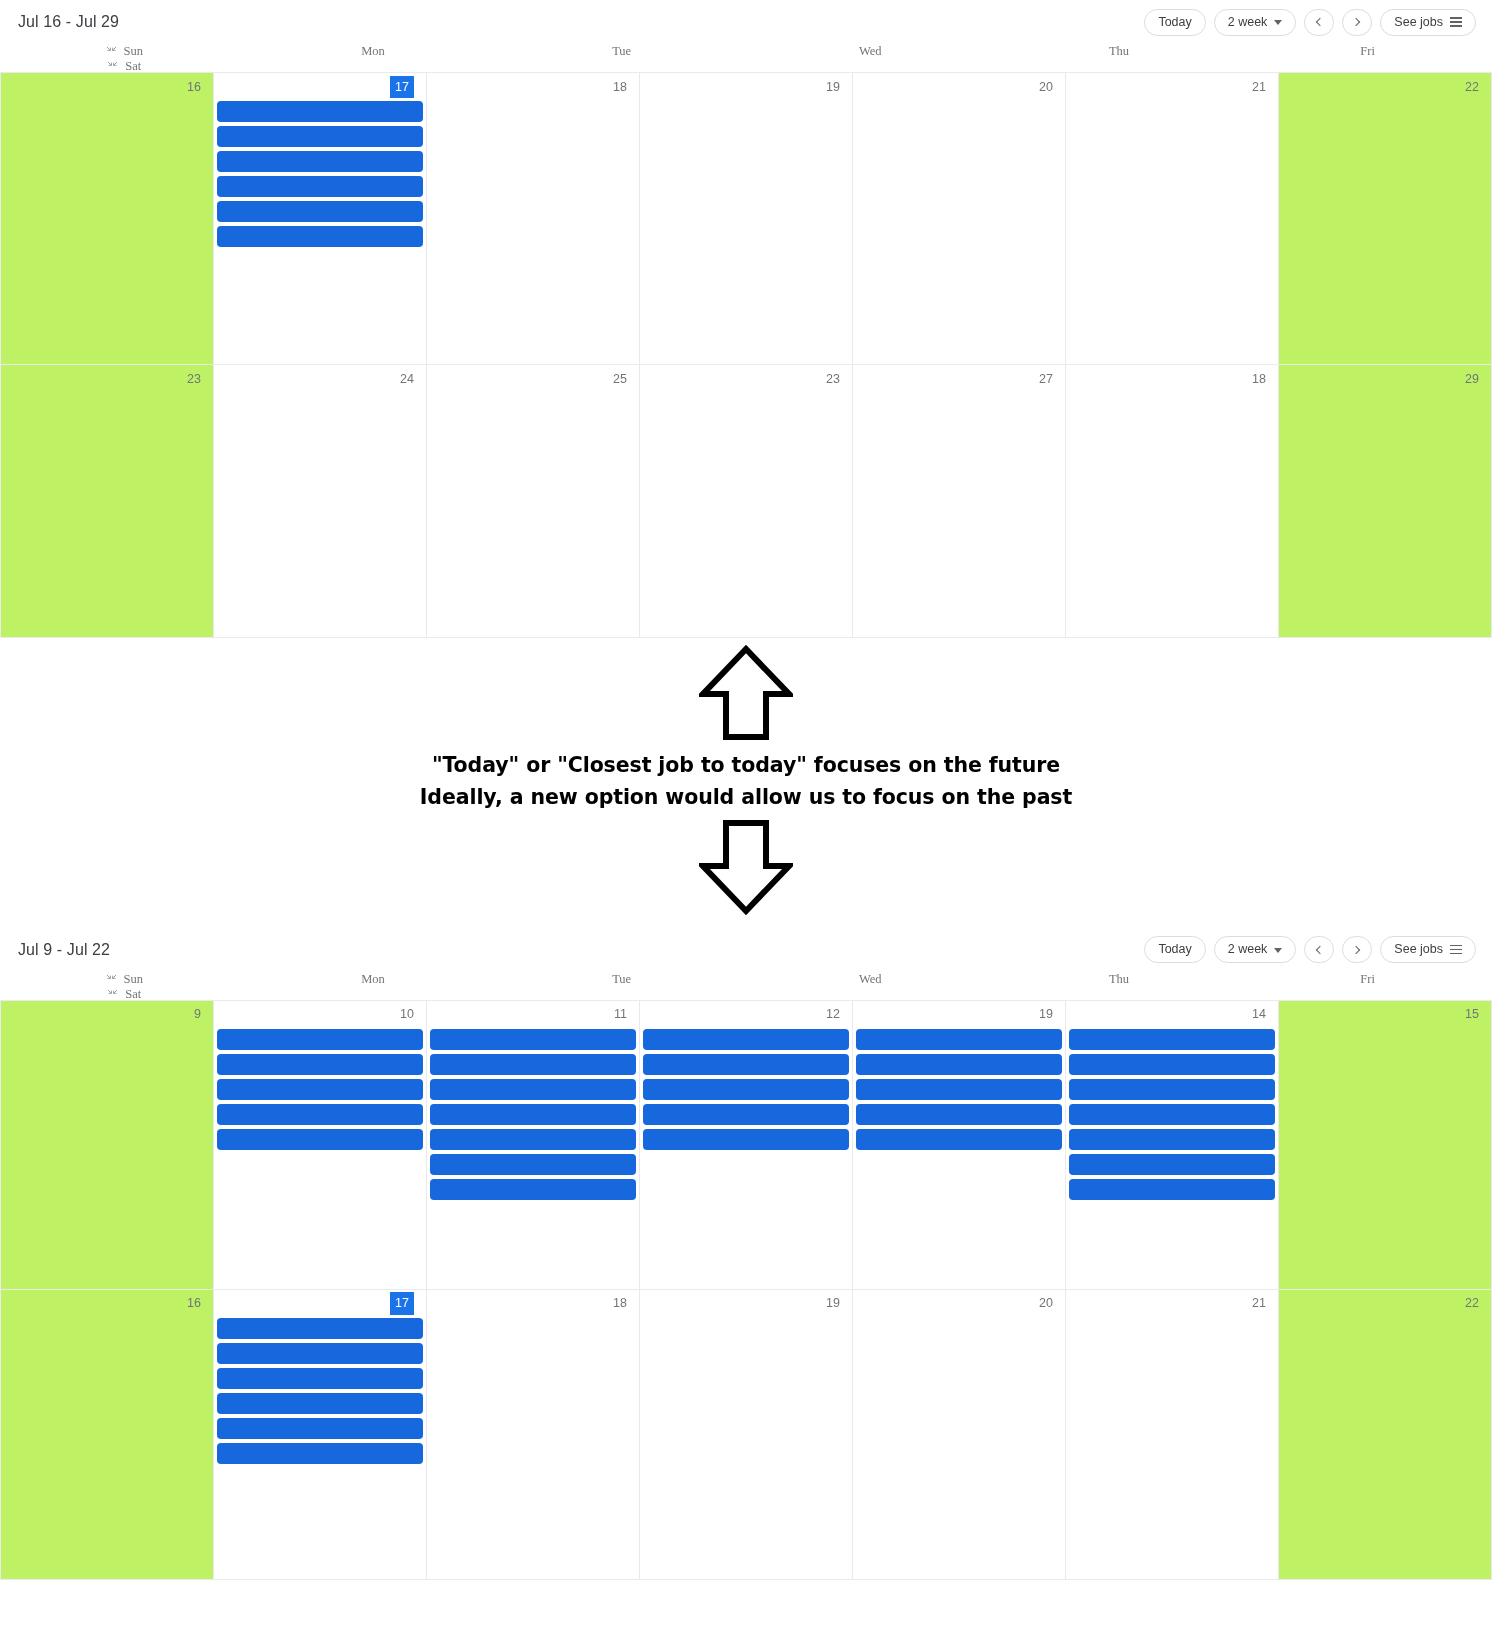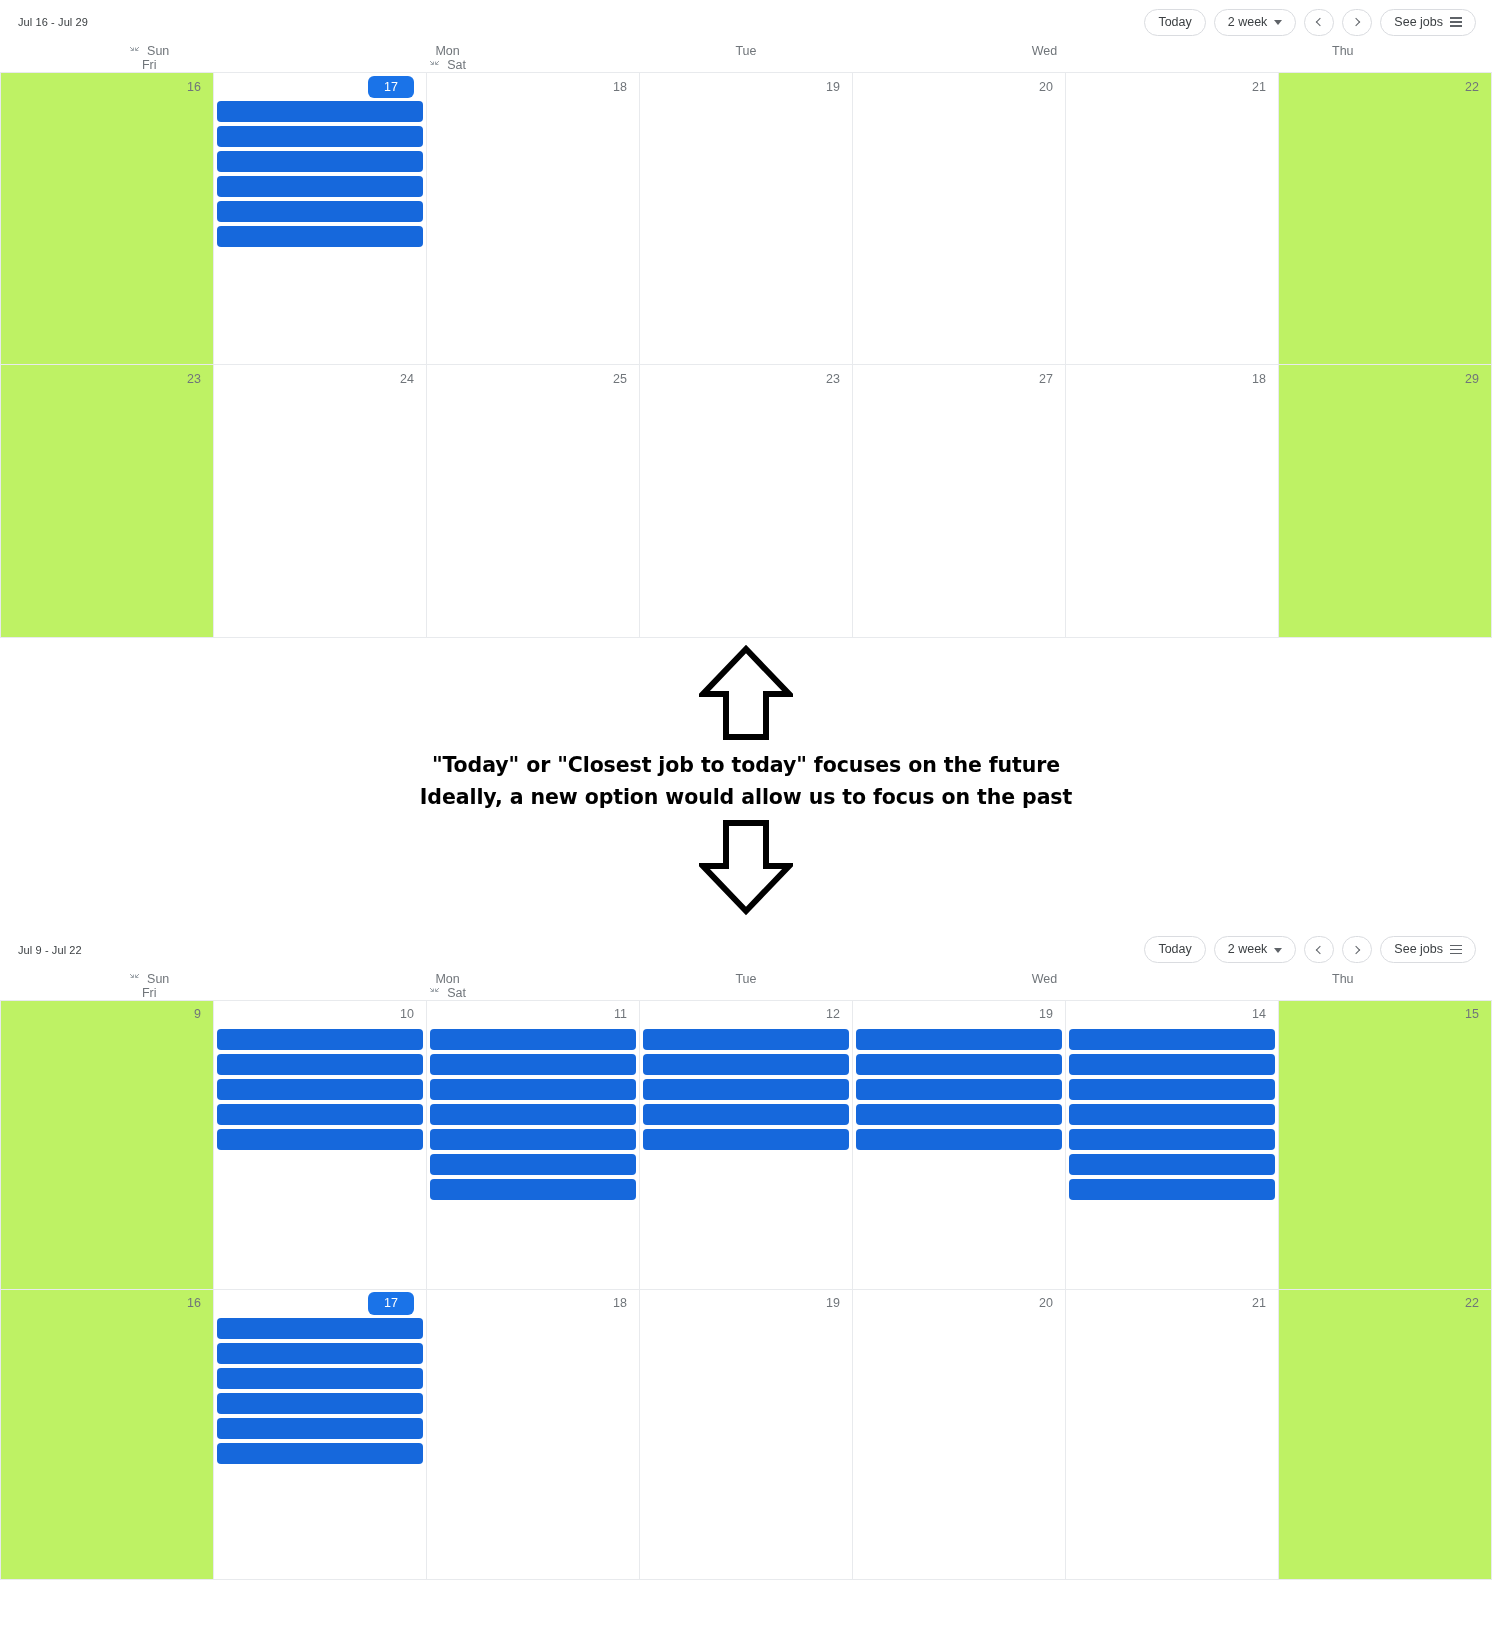--- a/index.html
+++ b/index.html
@@ -20,21 +20,21 @@
   .calendar { width: 100%; background: #fff; }
 
   .cal-topbar {
     display: flex;
     align-items: center;
     justify-content: space-between;
     padding: 0 16px 0 18px;
     height: 44px;
   }
   .cal-title {
-    font-size: 11px;
+    font-size: 16px;
     color: #3c4043;
     font-weight: 400;
     letter-spacing: .1px;
   }
   .cal-controls {
     display: flex;
     align-items: center;
     gap: 8px;
   }
   .pill {
@@ -70,23 +70,24 @@
     border-right: 1.4px solid #5f6368;
   }
   .chev-l { transform: rotate(-135deg); margin-left: 2px; }
   .chev-r { transform: rotate(45deg); margin-right: 2px; }
   .burger { display: inline-flex; flex-direction: column; gap: 2.5px; }
   .burger i { display: block; width: 12px; height: 1.4px; background: #5f6368; }
 
   
   .dow-row {
     display: grid;
-    grid-template-columns: repeat(5, 1fr);
+    grid-template-columns: repeat(6, 1fr);
     height: 28px;
     align-items: center;
+    font-family: Liberation Serif, serif;
   }
   .dow {
     display: flex;
     align-items: center;
     justify-content: center;
     gap: 7px;
     font-size: 12.5px;
     color: #70757a;
     font-weight: 400;
   }
@@ -120,22 +121,22 @@
     padding-right: 10px;
   }
   .daynum {
     font-size: 12.5px;
     color: #70757a;
     line-height: 1;
   }
   .daynum.today {
     background: #1a73e8;
     color: #fff;
-    border-radius: 6px;
-    padding: 5px 16px;
+    border-radius: 0;
+    padding: 5px 5px;
     font-weight: 500;
   }
   .events { display: flex; flex-direction: column; gap: 4px; padding: 0 1px; }
   .event-bar {
     height: 21px;
     background: #1668dc;
     border-radius: 4px;
     cursor: pointer;
   }
 

